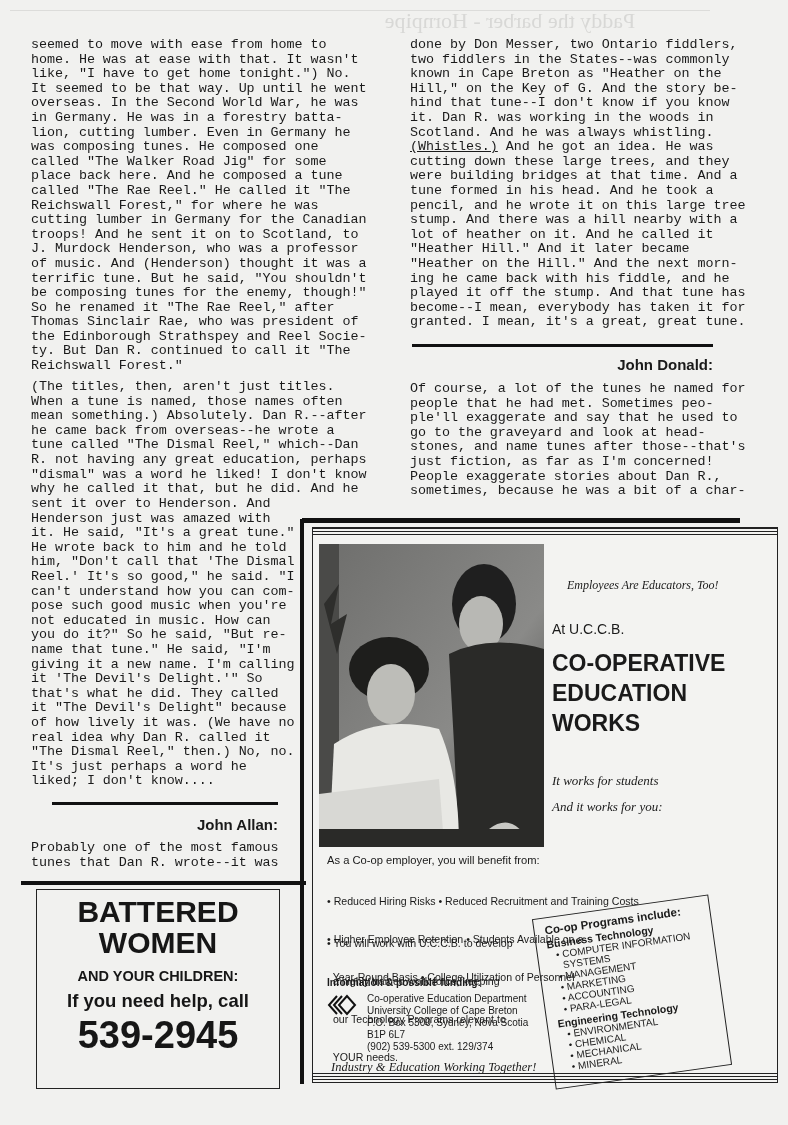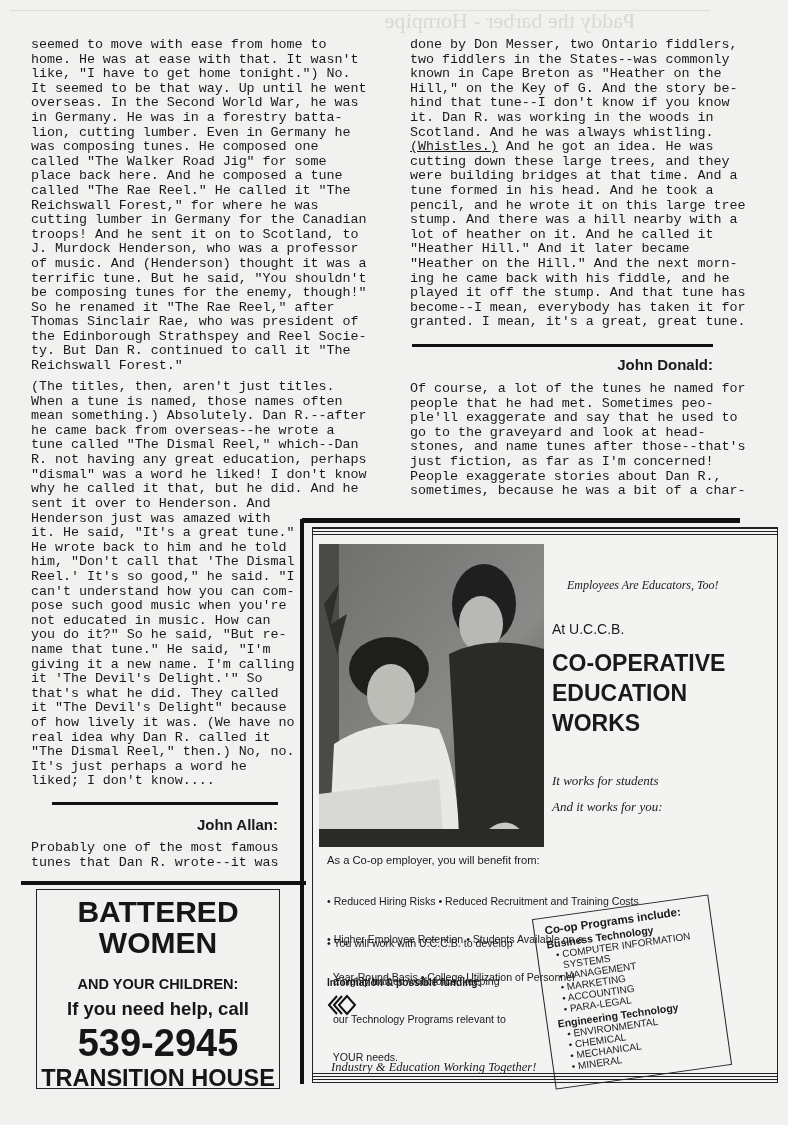--- a/index.html
+++ b/index.html
@@ -182,20 +182,27 @@
     <div>• You will work with U.C.C.B. to develop</div>
     <div>  a highly trained work force, keeping</div>
     <div>  our Technology Programs relevant to</div>
     <div>  YOUR needs.</div>
   </div>
 
   <div class="benefits" style="left:14px; top:449px; font-weight:bold; font-size:10.2px;">Information &amp; possible funding:</div>
   <svg style="position:absolute; left:14px; top:466px;" width="30" height="22" viewBox="0 0 30 22">
     <path d="M10 2 L2 11 L10 20 M15 2 L7 11 L15 20 M20 2 L12 11 L20 20 L28 11 Z" fill="none" stroke="#111" stroke-width="2"></path>
   </svg>
+  <div class="benefits" style="left:54px; top:465px; font-size:10px; line-height:12px;">
+    <div>Co-operative Education Department</div>
+    <div>University College of Cape Breton</div>
+    <div>P.O. Box 5300, Sydney, Nova Scotia</div>
+    <div>B1P 6L7</div>
+    <div>(902) 539-5300 ext. 129/374</div>
+  </div>
   <div class="tag" style="left:18px; top:532px; font-size:12.5px;">Industry &amp; Education Working Together!</div>
 
   <div class="prog-box">
     <div class="t">Co-op Programs include:</div>
     <div class="h">Business Technology</div>
     <div class="i" style="white-space:pre;" id="bizlist">• COMPUTER INFORMATION
   SYSTEMS
 • MANAGEMENT
 • MARKETING
 • ACCOUNTING
@@ -207,17 +214,16 @@
 • MINERAL</div>
   </div>
 
   <div class="coop-lines-bot"></div>
 </div>
 
 <div class="bw-topbar"></div>
 <div class="bw-box">
   <div style="font-size:30px; line-height:31px; margin-top:6px;">BATTERED</div>
   <div style="font-size:30px; line-height:31px;">WOMEN</div>
-  <div style="font-size:14.5px; line-height:20px; margin-top:16px;">AND YOUR CHILDREN:</div>
+  <div style="font-size:14.5px; line-height:20px; margin-top:8px;">AND YOUR CHILDREN:</div>
   <div style="font-size:18.5px; line-height:26px; margin-top:2px;">If you need help, call</div>
   <div style="font-size:38px; line-height:42px;">539-2945</div>
-  <div style="font-size:23.5px; line-height:28px;">TRANSITION HOUSE</div>
 </div>
 
 </body></html>

